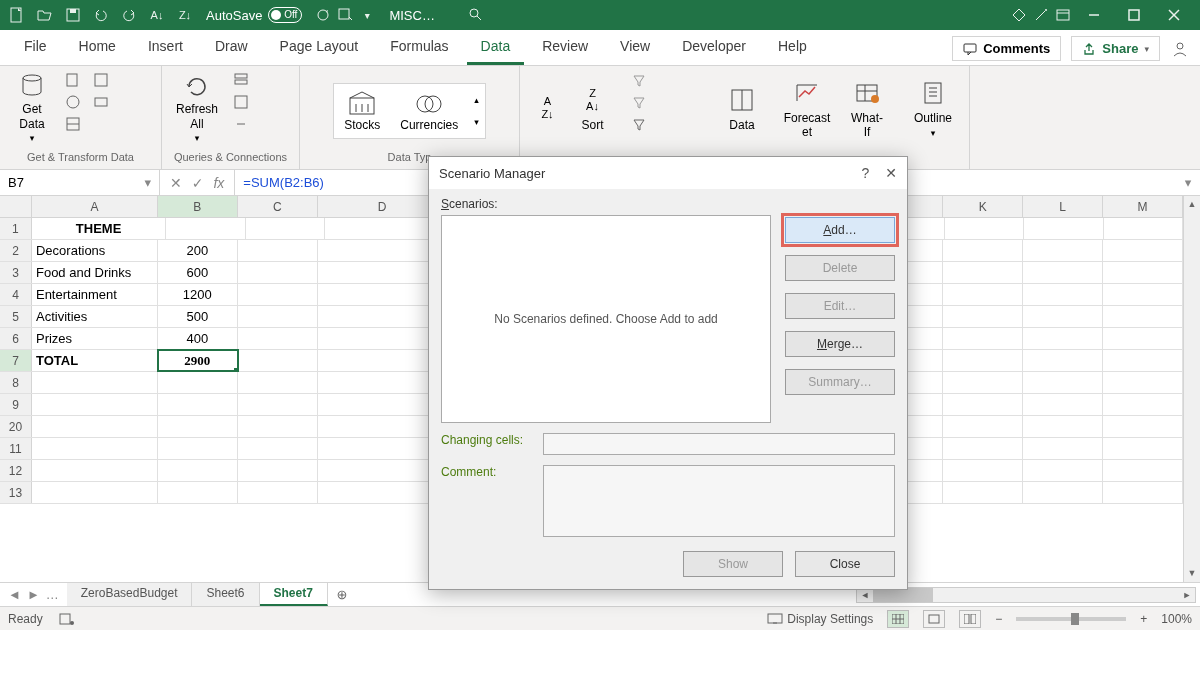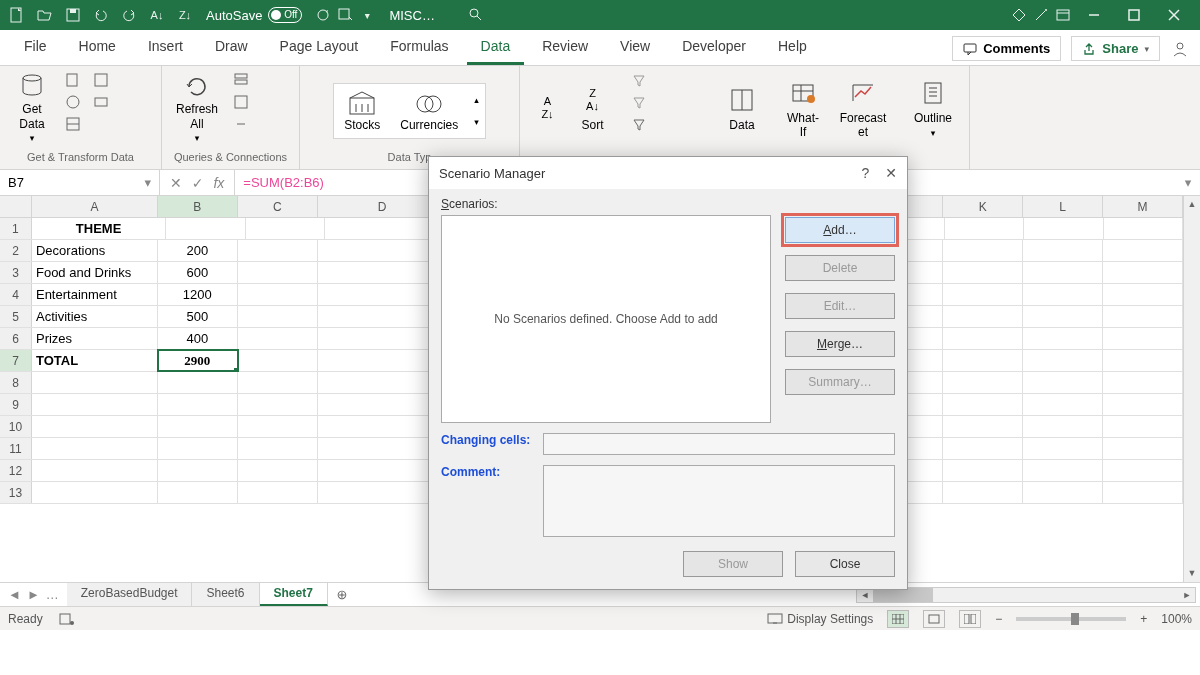--- a/index.html
+++ b/index.html
@@ -37,21 +37,21 @@
 .stocks-curr { display:flex; gap:4px; align-items:center; border:1px solid #d4d4d4; background:#fff; padding:2px; }
 .stock-item { display:flex; flex-direction:column; align-items:center; padding:4px 8px; font-size:12px; cursor:pointer; }
 .analysis-btn { font-size:13px; color:#404040; display:flex; align-items:center; gap:4px; cursor:pointer; padding:4px; }
 
 
 .formula-row { height: 26px; border-bottom:1px solid #d4d4d4; display:flex; align-items:stretch; }
 .namebox { width:160px; border-right:1px solid #d4d4d4; display:flex; align-items:center; padding:0 8px; font-size:13px; background:#fff; }
 .namebox-arrow { margin-left:auto; color:#888; }
 .fx-btns { display:flex; align-items:center; gap:10px; padding:0 10px; border-right:1px solid #d4d4d4; }
 .fx-btn { color:#888; cursor:pointer; font-size:14px; }
-.formula-input { flex:1; padding:0 8px; display:flex; align-items:center; font-size:13px; color:#ec4899; }
+.formula-input { flex:1; padding:0 8px; display:flex; align-items:center; font-size:13px; color:#1d4ed8; }
 .formula-expand { width:24px; display:flex; align-items:center; justify-content:center; color:#888; cursor:pointer; }
 
 
 .grid-area { position:relative; height: 386px; display:flex; }
 .grid-body { flex:1; overflow:hidden; position:relative; }
 .col-headers { display:flex; height:22px; border-bottom:1px solid #d4d4d4; }
 .corner { width:32px; background:#f0f0f0; border-right:1px solid #d4d4d4; }
 .col-h { background:#f0f0f0; border-right:1px solid #d4d4d4; text-align:center; font-size:12px; line-height:22px; color:#555; }
 .col-h.active { background:#d6e9d8; }
 .row { display:flex; height:22px; border-bottom:1px solid #e0e0e0; }
@@ -95,21 +95,21 @@
 .dialog-body { padding: 8px 12px 12px; }
 .dlg-label { font-size:12px; color:#333; margin-bottom:4px; display:block; }
 .dlg-label .ul{text-decoration:underline;}
 .scenarios-row { display:flex; gap:14px; }
 .scenario-list { flex:1; height:208px; border:1px solid #aaa; background:#fff; display:flex; align-items:center; justify-content:center; font-size:12px; color:#555; text-align:center; padding:0 10px;}
 .dlg-btn-col { width:110px; display:flex; flex-direction:column; gap:12px; padding-top:2px;}
 .dlg-btn { height:26px; border:1px solid #999; background:#e5e5e5; font-size:12px; color:#333; cursor:pointer; }
 .dlg-btn:disabled { color:#999; cursor:default; }
 .dlg-btn.highlight { outline:3px solid #e0665c; outline-offset:1px; background:#dae9f8; border:1px solid #7aa7d9;}
 .field-row { display:flex; align-items:flex-start; gap:10px; margin-top:10px; }
-.field-row label { font-size:12px; width:92px; text-align:left; color:#1d4ed8;font-weight:bold;}
+.field-row label { font-size:12px; width:92px; text-align:left; color:#4d7c0f;}
 .field-row input, .field-row textarea { flex:1; border:1px solid #aaa; background:#f6f6f6; font-size:12px; padding:3px; }
 .field-row textarea{height:72px; resize:none;}
 .dlg-footer { display:flex; justify-content:flex-end; gap:12px; margin-top:14px; }
 .dlg-footer .dlg-btn{width:100px;}
 
 svg { display:block; }
 </style>
 </head>
 <body>
 
@@ -411,37 +411,37 @@
         <span>Data</span>
       </div>
     </div>
   </div>
 
   <div class="ribbon-group" style="width:130px;border-right:none">
     <div class="group-content">
       <div class="ribbon-btn-lg">
         <div class="icon-box">
             <svg width="28" height="28">
+              <path d="M4 22 L4 6 L24 6" fill="none" stroke="#444"></path>
+              <path d="M6 18 L12 12 L16 15 L22 8" fill="none" stroke="#c44" stroke-width="1.5"></path>
+            </svg>
+          </div>
+        <span style="white-space:pre-line">Forecast
+et</span>
+      </div>
+      <div class="ribbon-btn-lg">
+        <div class="icon-box">
+            <svg width="28" height="28">
               <rect x="4" y="6" width="20" height="16" fill="none" stroke="#444"></rect>
               <line x1="4" y1="12" x2="24" y2="12" stroke="#444"></line>
               <line x1="12" y1="6" x2="12" y2="22" stroke="#444"></line>
               <circle cx="22" cy="20" r="4" fill="#d97b29"></circle>
             </svg>
           </div>
         <span>What-If</span>
-      </div>
-      <div class="ribbon-btn-lg">
-        <div class="icon-box">
-            <svg width="28" height="28">
-              <path d="M4 22 L4 6 L24 6" fill="none" stroke="#444"></path>
-              <path d="M6 18 L12 12 L16 15 L22 8" fill="none" stroke="#c44" stroke-width="1.5"></path>
-            </svg>
-          </div>
-        <span style="white-space:pre-line">Forecast
-et</span>
       </div>
     </div>
   </div>
 
   <div class="ribbon-group" style="width:70px">
     <div class="group-content">
       <div class="ribbon-btn-lg">
         <div class="icon-box">
             <svg width="28" height="28">
               <rect x="6" y="4" width="16" height="20" fill="none" stroke="#444"></rect>
@@ -581,21 +581,21 @@
           <div class="cell" style="width: 126px;"></div>
           <div class="cell" style="width: 80px;"></div>
           <div class="cell" style="width: 80px;"></div>
           <div class="cell" style="width: 130px;"></div>
           <div class="cell" style="width: 496px;"></div>
           <div class="cell" style="width: 80px;"></div>
           <div class="cell" style="width: 80px;"></div>
           <div class="cell" style="width: 80px;"></div>
         </div>
         <div class="row">
-          <div class="row-h">10</div>
+          <div class="row-h">20</div>
           <div class="cell" style="width: 126px;"></div>
           <div class="cell" style="width: 80px;"></div>
           <div class="cell" style="width: 80px;"></div>
           <div class="cell" style="width: 130px;"></div>
           <div class="cell" style="width: 496px;"></div>
           <div class="cell" style="width: 80px;"></div>
           <div class="cell" style="width: 80px;"></div>
           <div class="cell" style="width: 80px;"></div>
         </div>
         <div class="row">

